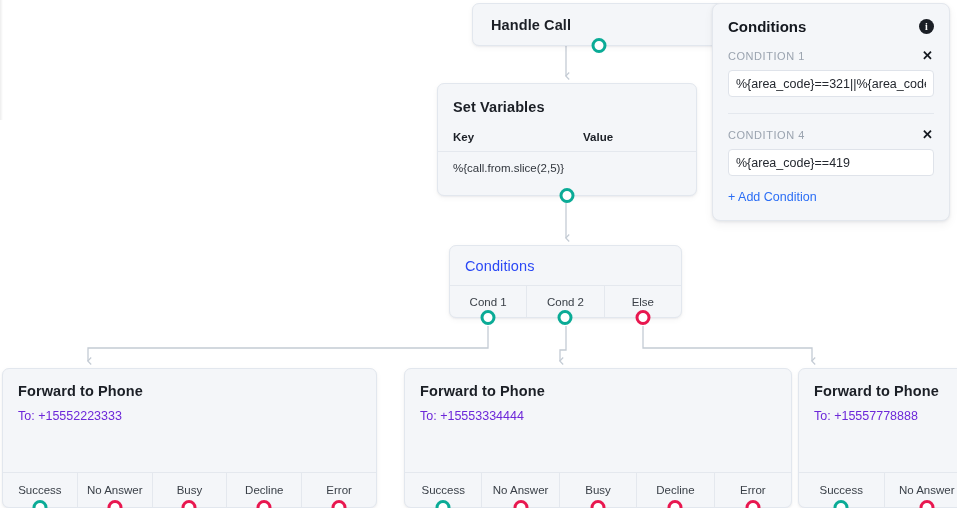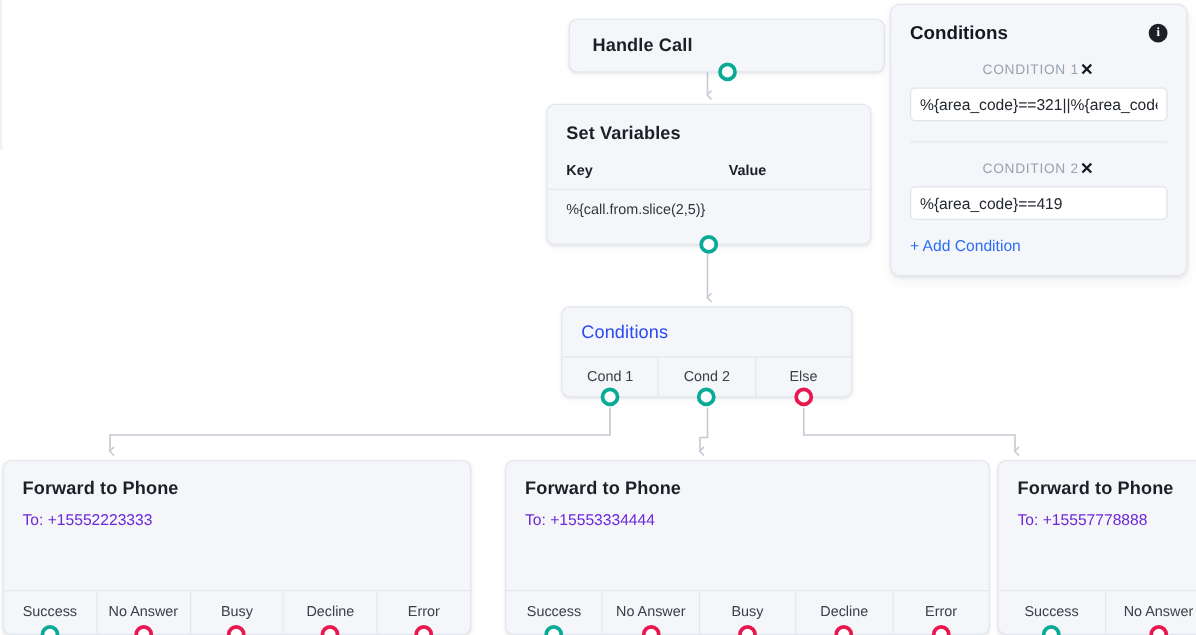--- a/index.html
+++ b/index.html
@@ -58,22 +58,22 @@
   }
 
   .node-title.link {
     color: #2a48f5;
     font-weight: normal;
     font-size: 14.5px;
   }
 
   
   #node-handle-call {
-    left: 455px; top: 3px;
-    width: 253px; height: 43px; margin-top: 12px;
+    left: 472px; top: 3px;
+    width: 253px; height: 43px;
   }
   #node-handle-call .node-title {
     position: absolute;
     left: 18px; top: 13px;
   }
 
   
   #node-set-variables {
     left: 437px; top: 83px;
     width: 260px; height: 113px; padding-left: 41px;
@@ -208,21 +208,21 @@
     font-family: "Liberation Serif", serif;
     display: flex;
     align-items: center;
     justify-content: center;
     line-height: 1;
     cursor: pointer;
   }
   .cond-head {
     display: flex;
     align-items: center;
-    justify-content: center;
+    justify-content: space-between;
     margin-bottom: 8px;
   }
   .cond-label {
     font-size: 11px;
     color: #9aa3af;
     letter-spacing: 0.55px;
   }
   .cond-remove {
     font-size: 13px;
     font-weight: bold;
@@ -401,21 +401,21 @@
         <span class="cond-label">CONDITION 1</span>
         <span class="cond-remove">✕</span>
       </div>
       <input class="cond-input" type="text" value="%{area_code}==321||%{area_code}==407" style="">
     </div>
 
     <div class="panel-divider"></div>
 
     <div>
       <div class="cond-head">
-        <span class="cond-label">CONDITION 2</span>
+        <span class="cond-label">CONDITION 4</span>
         <span class="cond-remove">✕</span>
       </div>
       <input class="cond-input" type="text" value="%{area_code}==419" style="">
     </div>
 
     <div class="add-condition">+ Add Condition</div>
   </div>
 
 </div>
 

